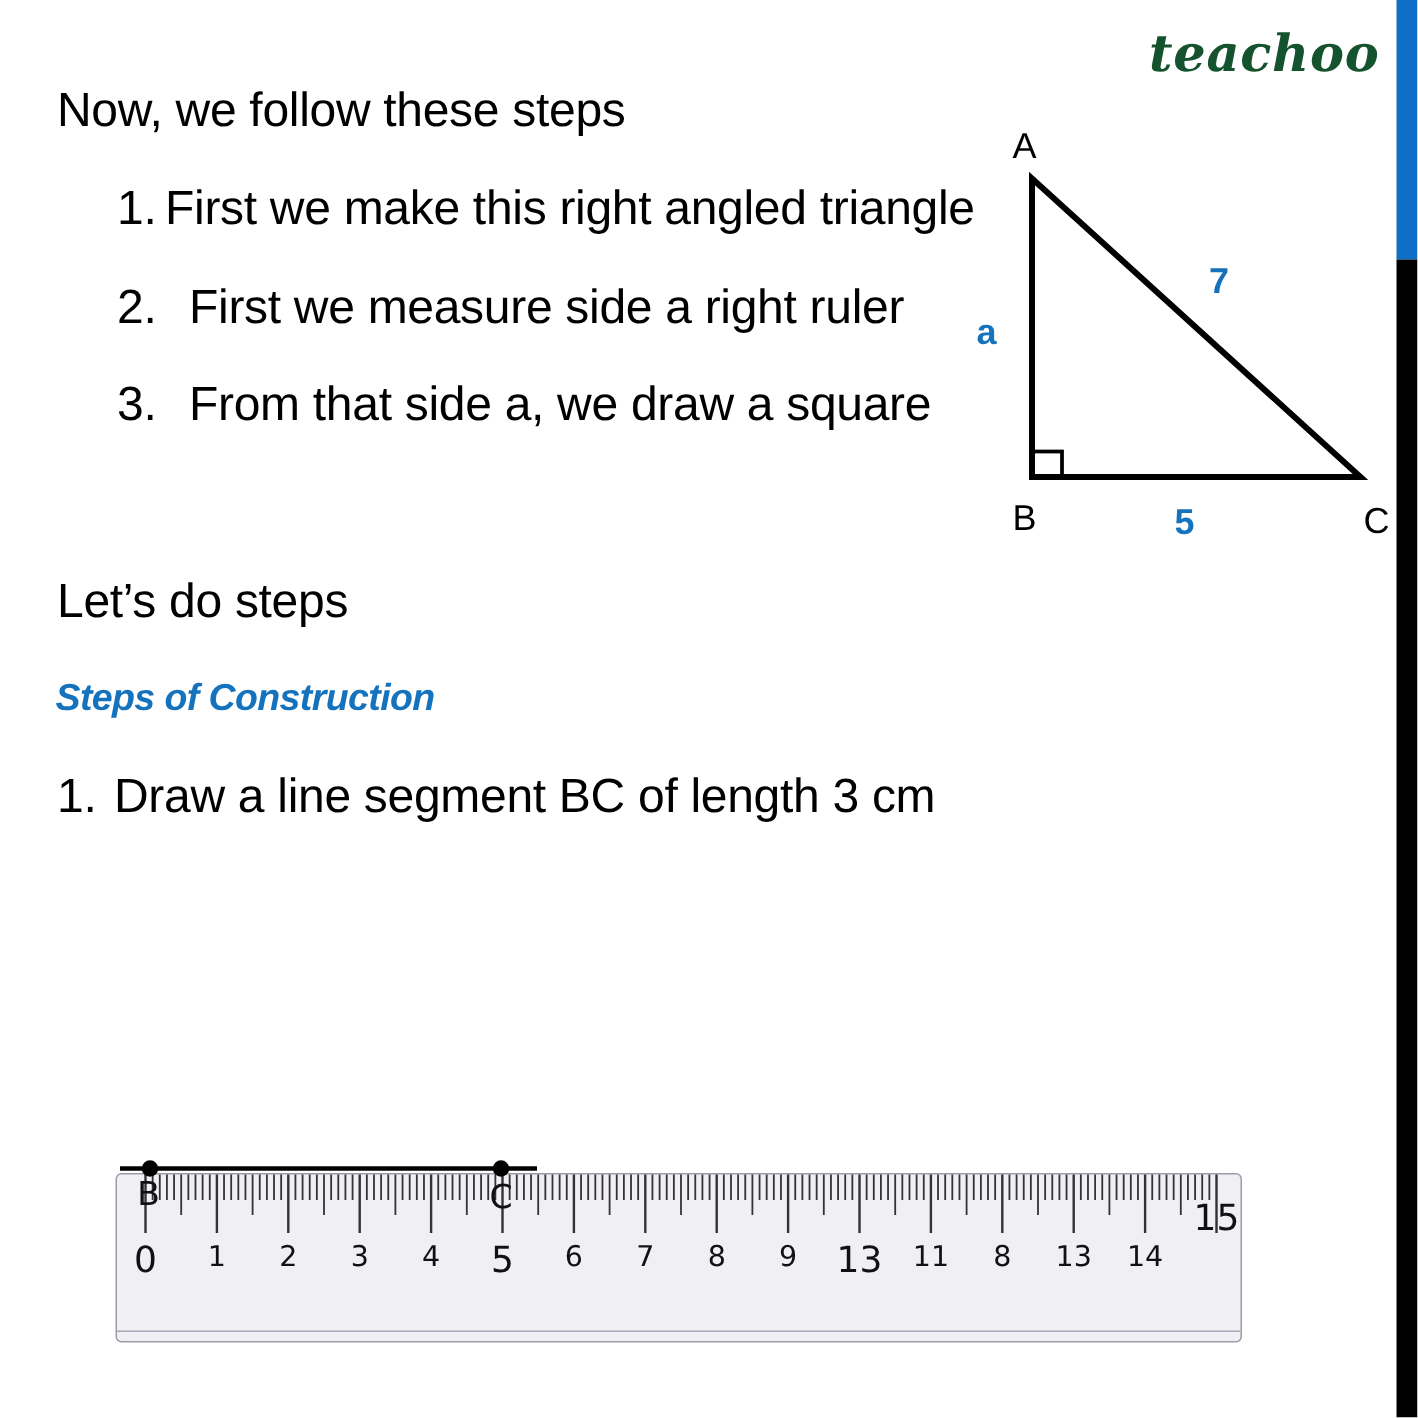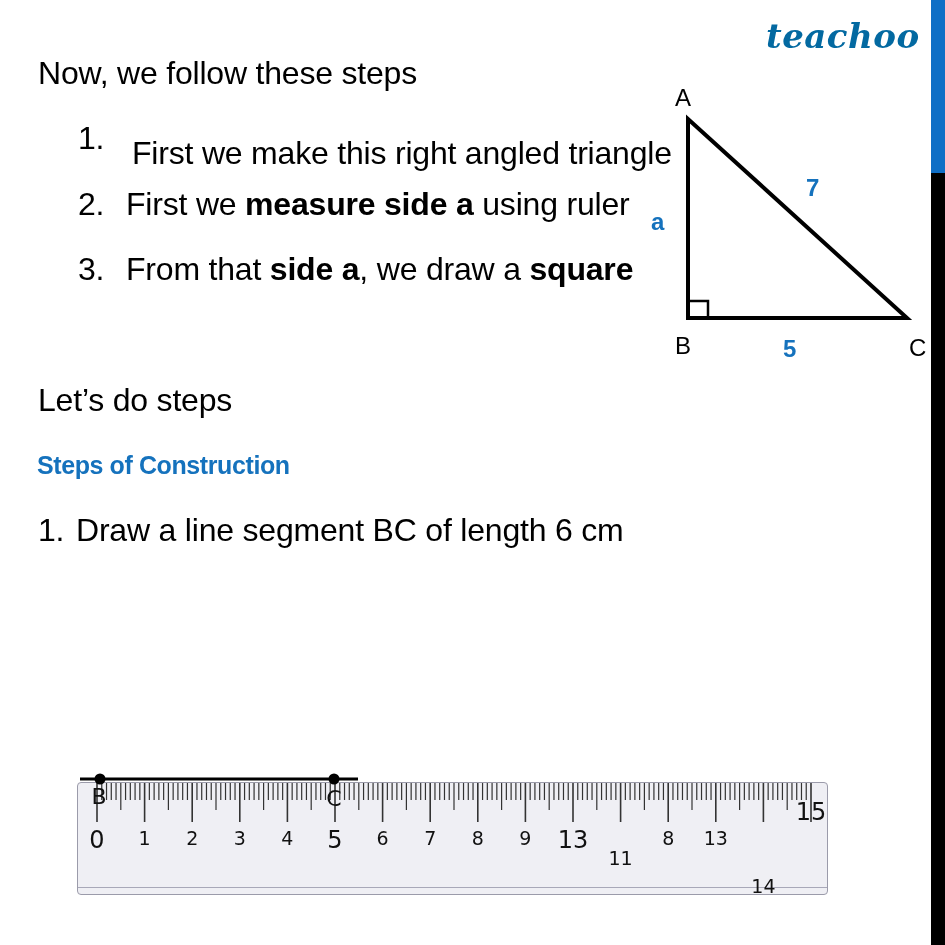--- a/index.html
+++ b/index.html
@@ -15,38 +15,39 @@
     font-family: "Liberation Sans", "DejaVu Sans", sans-serif;
     color: #000;
   }
   .abs { position: absolute; white-space: nowrap; }
 
   .txt {
     font-size: 32px;
     line-height: 30px;
     letter-spacing: -0.2px;
   }
-  .txt b { font-weight: bold; }
+  .txt b { font-weight: normal; }
 
   .heading-blue {
     color: #1572BD;
     font-weight: bold;
     font-size: 25px;
     line-height: 30px;
     letter-spacing: -0.4px;
+    font-style: italic;
   }
 
   
   .logo {
     font-family: "DejaVu Serif", serif;
     font-style: italic;
     font-weight: bold;
     font-size: 34px;
     letter-spacing: 0.5px;
-    color: #0369a1;
+    color: #14532d;
   }
 
   
   .side-bar-blue {
     position: absolute; left: 931px; top: 0; width: 14px; height: 173px;
     background: #0F6FC6;
   }
   .side-bar-black {
     position: absolute; left: 931px; top: 173px; width: 14px; height: 772px;
     background: #000;
@@ -105,35 +106,35 @@
 
 <div class="side-bar-blue"></div>
 <div class="side-bar-black"></div>
 
 <div class="abs logo" style="left:766px; top:16px;">teachoo</div>
 
 <div class="abs txt" style="left:38px; top:58px;">Now, we follow these steps</div>
 
 <div>
   <div class="abs txt" style="left:78px; top:123px;">1.</div>
-  <div class="abs txt" style="left:132px; top:123px;margin-top:15px;" id="step0"><span>First we make this right angled triangle</span></div>
+  <div class="abs txt" style="left:110px; top:123px;" id="step0"><span>First we make this right angled triangle</span></div>
 
   <div class="abs txt" style="left:78px; top:189px;">2.</div>
-  <div class="abs txt" style="left:126px; top:189px;" id="step1"><span>First we </span><b>measure side a</b><span> using ruler</span></div>
+  <div class="abs txt" style="left:126px; top:189px;" id="step1"><span>First we </span><b>measure side a</b><span> right ruler</span></div>
 
   <div class="abs txt" style="left:78px; top:254px;">3.</div>
   <div class="abs txt" style="left:126px; top:254px;text-align:right;" id="step2"><span>From that </span><b>side a</b><span>, we draw a </span><b>square</b></div>
 </div>
 
 <div class="abs txt" style="left:38px; top:385px;">Let’s do steps</div>
 
 <div class="abs heading-blue" style="left:37px; top:450px;">Steps of Construction</div>
 
 <div class="abs txt" style="left:38px; top:515px;">1.</div>
-<div class="abs txt" style="left:76px; top:515px;">Draw a line segment BC of length 6 cm</div>
+<div class="abs txt" style="left:76px; top:515px;">Draw a line segment BC of length 3 cm</div>
 
 <svg class="abs" style="left:0; top:0;" width="945" height="945">
   <polygon points="688,119 688,318 907,318" fill="none" stroke="#000" stroke-width="4" stroke-linejoin="miter"></polygon>
   <rect x="688" y="301" width="20" height="17" fill="none" stroke="#000" stroke-width="2.5"></rect>
 </svg>
 
 <div class="abs vertex-label" style="left:675px; top:86px;">A</div>
 <div class="abs vertex-label" style="left:675px; top:334px;">B</div>
 <div class="abs vertex-label" style="left:909px; top:336px;">C</div>
 
@@ -304,24 +305,24 @@
     <div class="ruler-num" style="left: 144.6px; top: 828px;">1</div>
     <div class="ruler-num" style="left: 192.2px; top: 828px;">2</div>
     <div class="ruler-num" style="left: 239.8px; top: 828px;">3</div>
     <div class="ruler-num" style="left: 287.4px; top: 828px;">4</div>
     <div class="ruler-num big" style="left: 335px; top: 828px;">5</div>
     <div class="ruler-num" style="left: 382.6px; top: 828px;">6</div>
     <div class="ruler-num" style="left: 430.2px; top: 828px;">7</div>
     <div class="ruler-num" style="left: 477.8px; top: 828px;">8</div>
     <div class="ruler-num" style="left: 525.4px; top: 828px;">9</div>
     <div class="ruler-num big" style="left: 573px; top: 828px;">13</div>
-    <div class="ruler-num" style="left: 620.6px; top: 848px;">11</div>
+    <div class="ruler-num" style="left: 620.6px; top: 828px;">11</div>
     <div class="ruler-num" style="left: 668.2px; top: 828px;">8</div>
     <div class="ruler-num" style="left: 715.8px; top: 828px;">13</div>
-    <div class="ruler-num" style="left: 763.4px; top: 828px; margin-top: 48px;">14</div>
+    <div class="ruler-num" style="left: 763.4px; top: 828px;">14</div>
     <div class="ruler-num big" style="left: 811px; top: 800px;">15</div>
   </div>
 
 <svg class="abs" style="left:0; top:0;" width="945" height="945">
   <line x1="80" y1="779" x2="358" y2="779" stroke="#000" stroke-width="3"></line>
   <circle cx="100" cy="779" r="5.5" fill="#000"></circle>
   <circle cx="334" cy="779" r="5.5" fill="#000"></circle>
 </svg>
 <div class="point-label" style="left:99px; top:786px;">B</div>
 <div class="point-label" style="left:334px; top:788px;">C</div>

